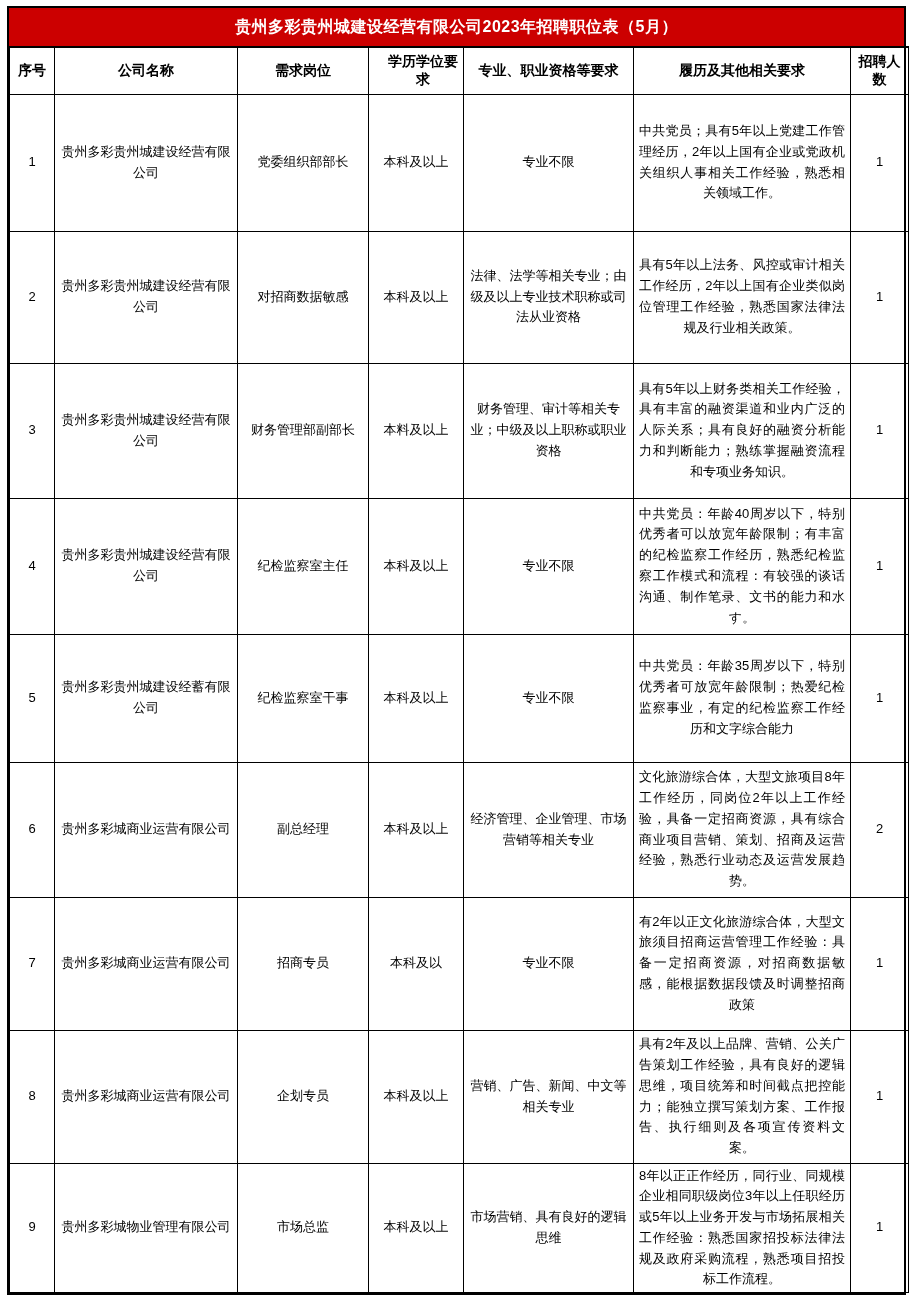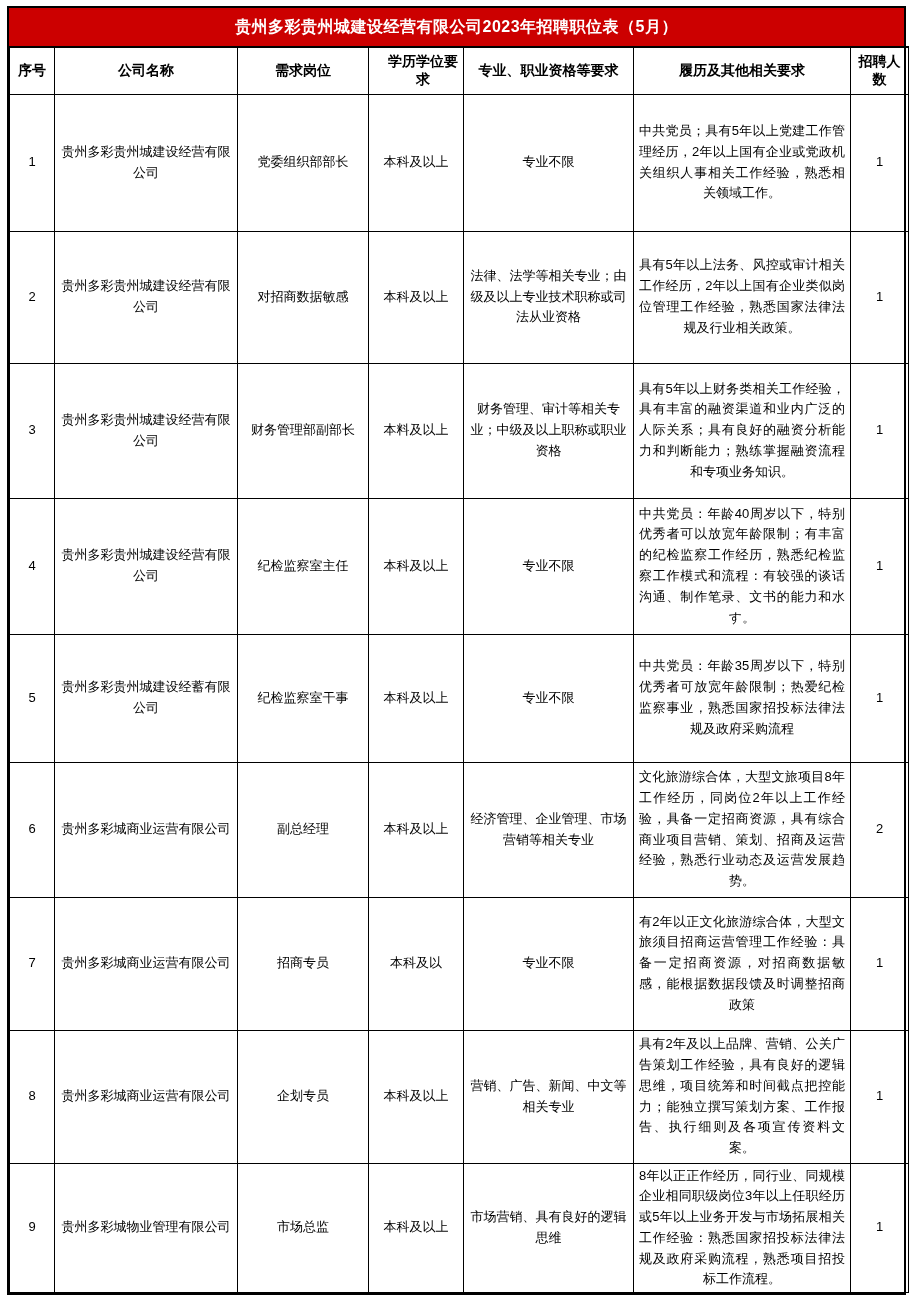--- a/index.html
+++ b/index.html
@@ -122,21 +122,21 @@
             <td class="c-major">专业不限</td>
             <td class="c-exp">中共党员：年龄40周岁以下，特别优秀者可以放宽年龄限制；有丰富的纪检监察工作经历，熟悉纪检监察工作模式和流程：有较强的谈话沟通、制作笔录、文书的能力和水す。</td>
             <td class="c-count">1</td>
           </tr>
           <tr style="height: 128px;">
             <td class="c-no">5</td>
             <td class="c-company">贵州多彩贵州城建设经蓄有限公司</td>
             <td class="c-pos">纪检监察室干事</td>
             <td class="c-edu">本科及以上</td>
             <td class="c-major">专业不限</td>
-            <td class="c-exp">中共党员：年龄35周岁以下，特别优秀者可放宽年龄限制；热爱纪检监察事业，熟悉国家招投标法律法规及政府采购流程</td>
+            <td class="c-exp">中共党员：年龄35周岁以下，特别优秀者可放宽年龄限制；热爱纪检监察事业，有定的纪检监察工作经历和文字综合能力</td>
             <td class="c-count">1</td>
           </tr>
           <tr style="height: 135px;">
             <td class="c-no">6</td>
             <td class="c-company">贵州多彩城商业运营有限公司</td>
             <td class="c-pos">副总经理</td>
             <td class="c-edu">本科及以上</td>
             <td class="c-major">经济管理、企业管理、市场营销等相关专业</td>
             <td class="c-exp">文化旅游综合体，大型文旅项目8年工作经历，同岗位2年以上工作经验，具备一定招商资源，具有综合商业项目营销、策划、招商及运营经验，熟悉行业动态及运营发展趋势。</td>
             <td class="c-count">2</td>

